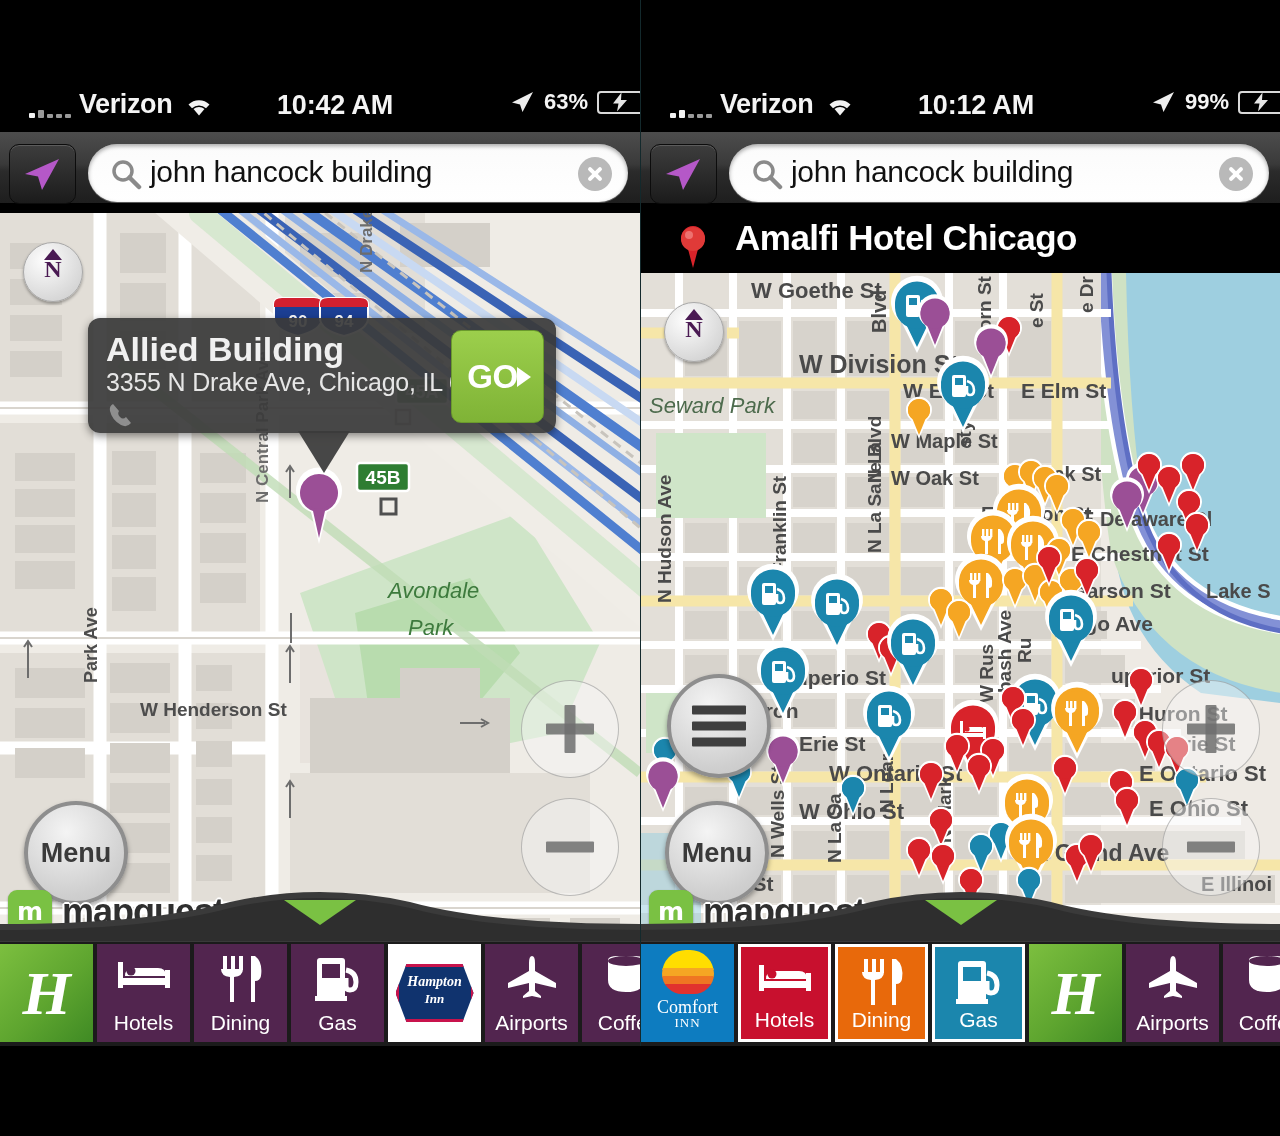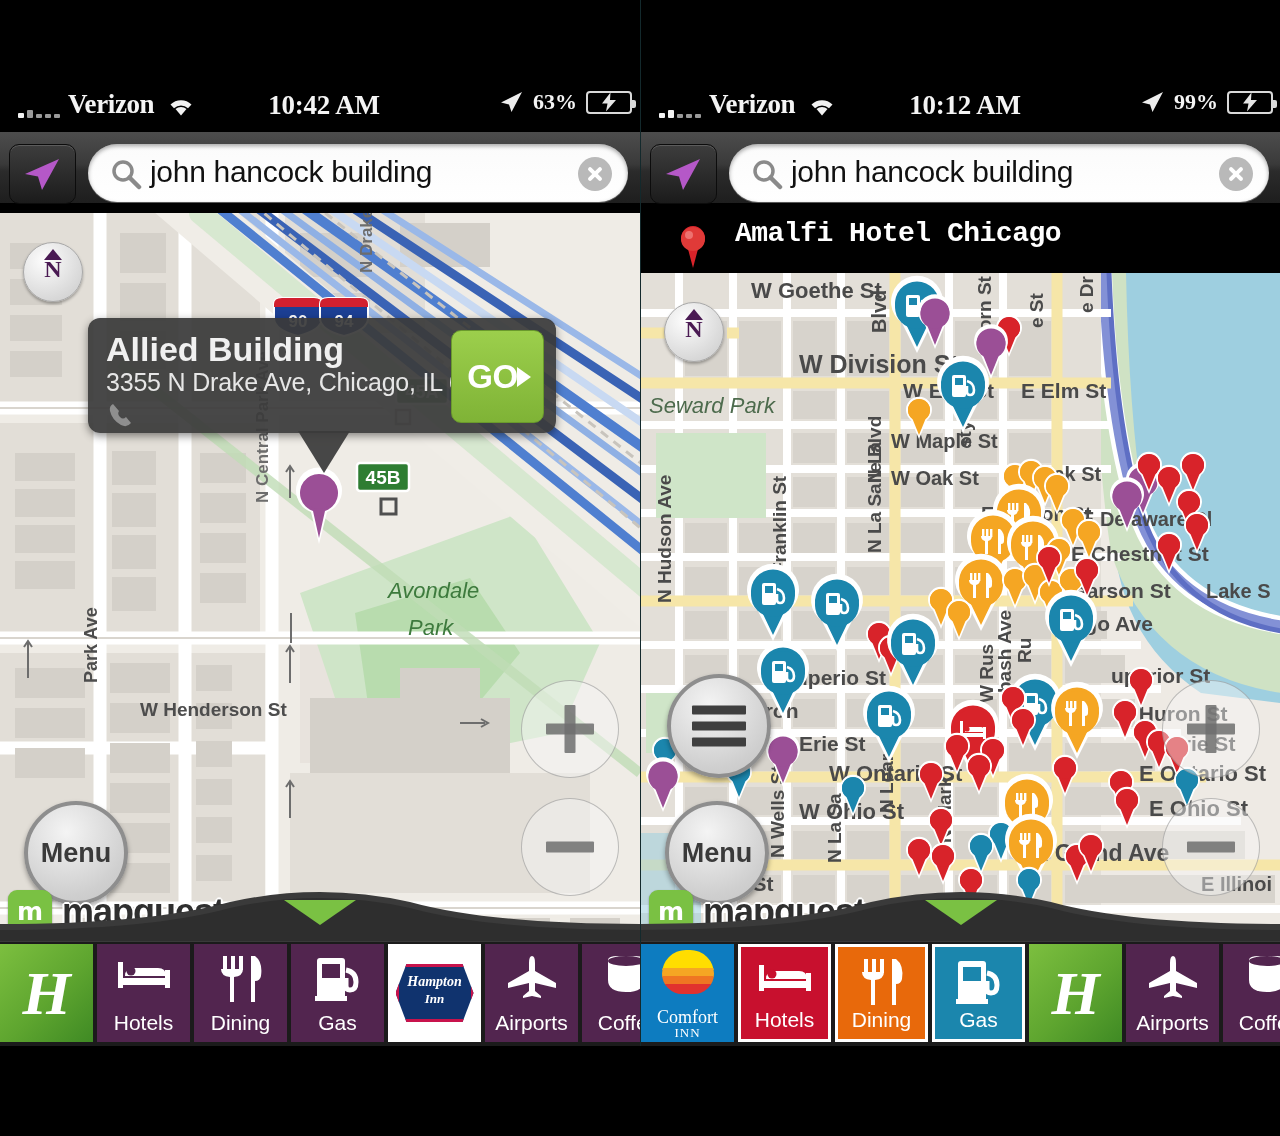--- a/index.html
+++ b/index.html
@@ -5,21 +5,21 @@
   html,body{margin:0;padding:0;background:#000;}
   body{width:1280px;height:1136px;overflow:hidden;font-family:"Liberation Sans",sans-serif;}
   .stage{position:relative;width:1280px;height:1136px;background:#000;}
 
   
   .panel{position:absolute;top:0;width:640px;height:1046px;overflow:hidden;background:#000;}
   .panel.left{left:0;}
   .panel.right{left:640px;border-left:1px solid #13292c;box-sizing:border-box;}
 
   
-  .statusbar{position:absolute;top:82px;left:4px;width:640px;height:50px;background:#000;color:#e9e9e9;font-family:Liberation Serif, serif;}
+  .statusbar{position:absolute;top:82px;left:15px;width:640px;height:50px;background:#000;color:#e9e9e9;}
   .sb-carrier{position:absolute;left:14px;top:8px;display:flex;align-items:flex-end;gap:8px;}
   .bars{display:flex;align-items:flex-end;gap:3px;height:16px;}
   .bars i{display:block;width:6px;background:#9a9a9a;border-radius:1px;}
   .bars i.on{background:#f2f2f2;}
   .bars i:nth-child(1){height:5px;}
   .bars i:nth-child(2){height:8px;}
   .bars i:nth-child(3){height:4px;}
   .bars i:nth-child(4){height:4px;}
   .bars i:nth-child(5){height:4px;}
   .sb-name{font-size:27px;font-weight:bold;letter-spacing:-.4px;color:#f4f4f4;line-height:28px;}
@@ -46,21 +46,21 @@
   .magni{position:absolute;left:22px;top:14px;}
   .searchtext{position:absolute;left:62px;top:11px;font-size:30px;color:#111;white-space:nowrap;letter-spacing:-.3px;}
   .clearbtn{position:absolute;right:16px;top:13px;width:34px;height:34px;border-radius:50%;background:#b9b9b9;}
   .clearbtn:before,.clearbtn:after{content:"";position:absolute;left:8px;top:15px;width:18px;height:4px;background:#fff;border-radius:2px;}
   .clearbtn:before{transform:rotate(45deg);}
   .clearbtn:after{transform:rotate(-45deg);}
 
   
   .resulthdr{position:absolute;top:212px;left:0;width:640px;height:60px;background:#000;}
   .resulthdr .pinsm{position:absolute;left:35px;top:13px;}
-  .resulthdr .rtitle{position:absolute;left:94px;top:6px;font-size:28px;font-weight:bold;color:#fff;letter-spacing:-.5px;font-family:Liberation Mono, monospace;}
+  .resulthdr .rtitle{position:absolute;left:94px;top:6px;font-size:35px;font-weight:bold;color:#fff;letter-spacing:-.5px;}
 
   
   .map{position:absolute;left:0;width:640px;overflow:hidden;background:#ebe7e1;}
   .map.left{top:213px;height:729px;}
   .map.right{top:273px;height:669px;}
   .mapcanvas{position:absolute;inset:0;}
   .mapcanvas svg{position:absolute;left:0;top:0;}
 
   
   .compass{position:absolute;width:58px;height:58px;border-radius:50%;
@@ -133,21 +133,21 @@
     clip-path:polygon(14% 0,86% 0,100% 50%,86% 100%,14% 100%,0 50%);}
   .hampton-badge .ht{position:absolute;left:0;right:0;top:7px;text-align:center;color:#fff;
     font-family:"Liberation Serif",serif;font-style:italic;font-size:14px;line-height:15px;font-weight:bold;}
 
   .comfort{position:absolute;left:0;right:0;top:6px;text-align:center;}
   .comfort .sun{width:52px;height:44px;margin:0 auto;position:relative;overflow:hidden;border-radius:26px 26px 22px 22px;}
   .comfort .sun .y{position:absolute;left:0;top:0;width:52px;height:20px;background:#ffdd00;border-radius:26px 26px 0 0;}
   .comfort .sun .o1{position:absolute;left:0;top:18px;width:52px;height:9px;background:#f5a623;}
   .comfort .sun .o2{position:absolute;left:0;top:26px;width:52px;height:9px;background:#ef7622;}
   .comfort .sun .r{position:absolute;left:0;top:34px;width:52px;height:12px;background:#e1322e;}
-  .comfort .c1{font-family:"Liberation Serif",serif;font-size:18px;color:#fff;line-height:18px;margin-top:14px;}
+  .comfort .c1{font-family:"Liberation Serif",serif;font-size:18px;color:#fff;line-height:18px;margin-top:4px;}
   .comfort .c2{font-family:"Liberation Serif",serif;font-size:13px;color:#fff;letter-spacing:1px;line-height:13px;}
 
   .hi-h{position:absolute;left:50%;top:50%;transform:translate(-50%,-50%);
     font-family:"Liberation Serif",serif;font-style:italic;font-weight:bold;font-size:62px;color:#fff;
     line-height:62px;}
 </style>
 </head>
 <body>
 
 <div class="stage">

